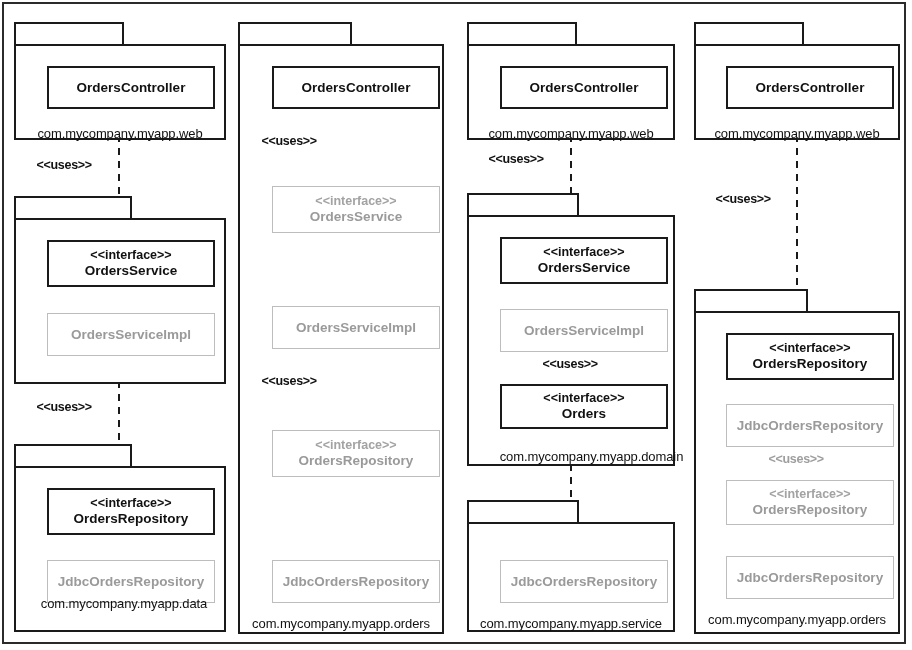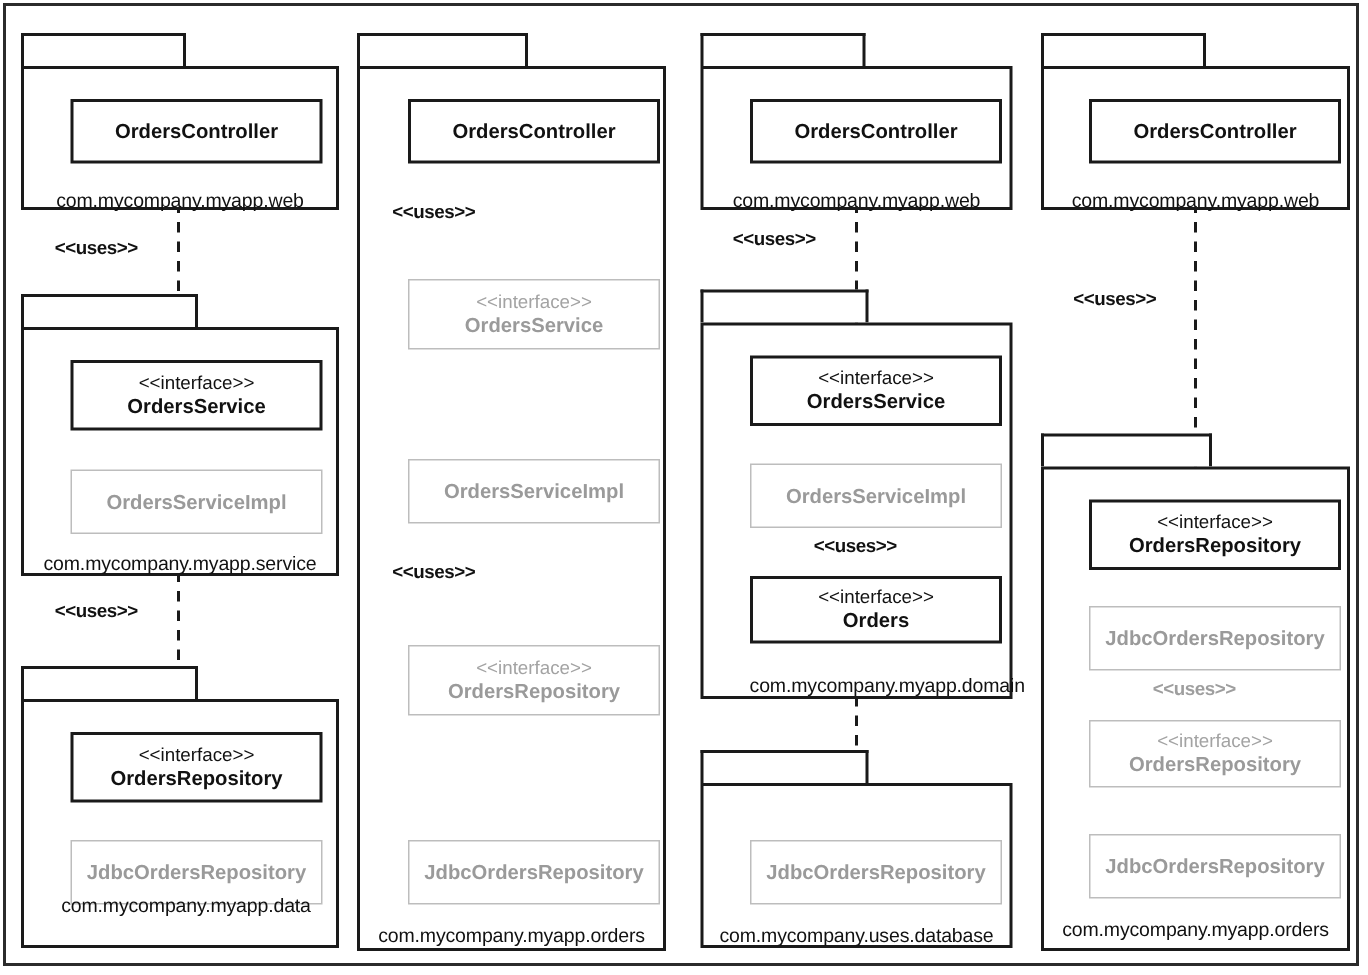--- a/index.html
+++ b/index.html
@@ -57,21 +57,21 @@
     border:2px solid #1a1a1a;
     display:flex;
     flex-direction:column;
     align-items:center;
     justify-content:center;
     line-height:1.18;
     margin-left:12px;
   }
   .cls .stereo{
     font-size:12.5px;
-    font-weight:normal;
+    font-weight:bold;
     color:#111;
     white-space:nowrap;
     text-align:center;
   }
   .cls .nm{
     font-size:13.5px;
     font-weight:bold;
     color:#111;
     white-space:nowrap;
   }
@@ -161,21 +161,20 @@
     <div class="tab" style="width:118px;"></div>
     <div class="body" style="top:22px;width:212px;height:166px;"></div>
   </div>
   <div class="cls" style="left:35px;top:240px;width:168px;height:47px;">
     <span class="stereo">&lt;&lt;interface&gt;&gt;</span>
     <span class="nm">OrdersService</span>
   </div>
   <div class="cls ghost" style="left:35px;top:313px;width:168px;height:43px;">
     <span class="nm">OrdersServiceImpl</span>
   </div>
-  <div class="pkg-label" style="left:14px;top:368px;width:212px;">com.mycompany.myapp.service</div>
 
   <div class="pkg" style="left:14px;top:444px;width:212px;height:188px;">
     <div class="tab" style="width:118px;"></div>
     <div class="body" style="top:22px;width:212px;height:166px;"></div>
   </div>
   <div class="cls" style="left:35px;top:488px;width:168px;height:47px;">
     <span class="stereo">&lt;&lt;interface&gt;&gt;</span>
     <span class="nm">OrdersRepository</span>
   </div>
   <div class="cls ghost" style="left:35px;top:560px;width:168px;height:43px;">
@@ -238,21 +237,21 @@
   </div>
   <div class="pkg-label" style="left:467px;top:449px;width:249px;">com.mycompany.myapp.domain</div>
 
   <div class="pkg" style="left:467px;top:500px;width:208px;height:132px;">
     <div class="tab" style="width:112px;"></div>
     <div class="body" style="top:22px;width:208px;height:110px;"></div>
   </div>
   <div class="cls ghost" style="left:488px;top:560px;width:168px;height:43px;">
     <span class="nm">JdbcOrdersRepository</span>
   </div>
-  <div class="pkg-label" style="left:467px;top:616px;width:208px;">com.mycompany.uses.database</div>
+  <div class="pkg-label" style="left:467px;top:616px;width:208px;">com.mycompany.myapp.service</div>
 
   <div class="uses-label" style="left: 486.5px; top: 152px;">&lt;&lt;uses&gt;&gt;</div>
   <div class="uses-label" style="left: 540.5px; top: 357px;">&lt;&lt;uses&gt;&gt;</div>
 
   <div class="pkg" style="left:694px;top:22px;width:206px;height:118px;">
     <div class="tab" style="width:110px;"></div>
     <div class="body" style="top:22px;width:206px;height:96px;"></div>
   </div>
   <div class="cls" style="left:714px;top:66px;width:168px;height:43px;">
     <span class="nm">OrdersController</span>

